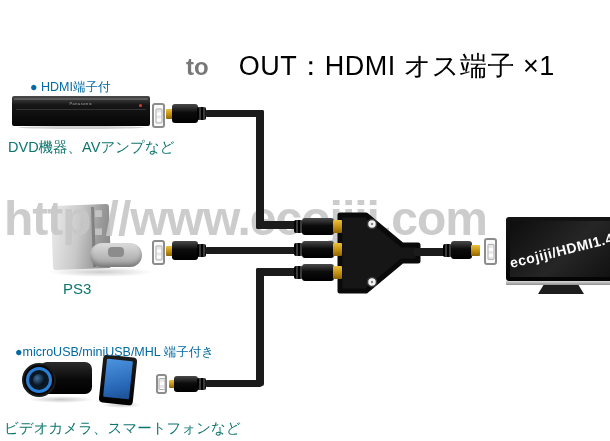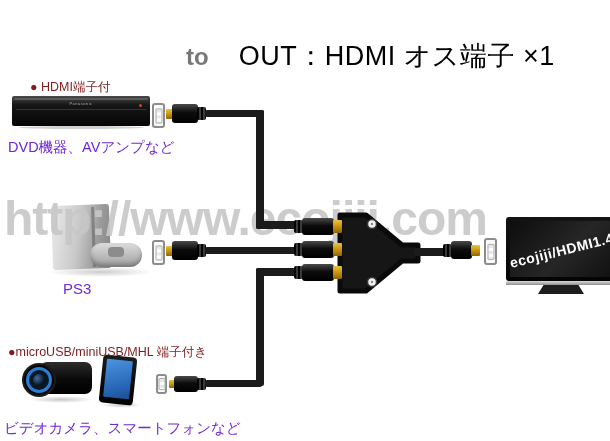--- a/index.html
+++ b/index.html
@@ -2,29 +2,29 @@
 <html><head>
 <meta charset="utf-8">
 <style>
   html,body{margin:0;padding:0;background:#fff;}
   #canvas{position:relative;width:610px;height:441px;background:#fff;overflow:hidden;
           font-family:"Liberation Sans","DejaVu Sans",sans-serif;}
   .abs{position:absolute;}
 
   
   #title1{left:8px;top:0px;font-size:27px;font-weight:bold;color:#000;white-space:nowrap;letter-spacing:0.5px;z-index:6;}
-  #title2{left:186px;top:38px;display:flex;align-items:baseline;gap:30px;z-index:6;white-space:nowrap;}
+  #title2{left:186px;top:48px;display:flex;align-items:baseline;gap:30px;z-index:6;white-space:nowrap;}
   #title2 .to{font-size:24px;font-weight:bold;color:#777;}
   #title2 .rest{font-size:27px;font-weight:normal;color:#000;letter-spacing:0.5px;}
-  .jp-label{font-size:12.5px;color:#7f1d1d;white-space:nowrap;z-index:6;}
-  .jp-caption{font-size:14.5px;color:#6d28d9;white-space:nowrap;z-index:6;}
+  .jp-label{font-size:12.5px;color:#0369a1;white-space:nowrap;z-index:6;}
+  .jp-caption{font-size:14.5px;color:#0f766e;white-space:nowrap;z-index:6;}
   #lbl-hdmi{left:30px;top:79px;}
   #cap-dvd{left:8px;top:138px;}
   #cap-ps3{left:63px;top:280px;font-size:15px;}
-  #lbl-mobile{left:8px;top:344px;}
+  #lbl-mobile{left:15px;top:344px;}
   #cap-mobile{left:4px;top:419px;}
 
   
   #watermark{left:4px;top:191px;font-size:48px;font-weight:bold;color:#c7c7c7;opacity:.9;
              white-space:nowrap;letter-spacing:-1px;z-index:2;}
 
   
   .cable{background:#1b1b1b;z-index:3;border-radius:2px;}
 
   

